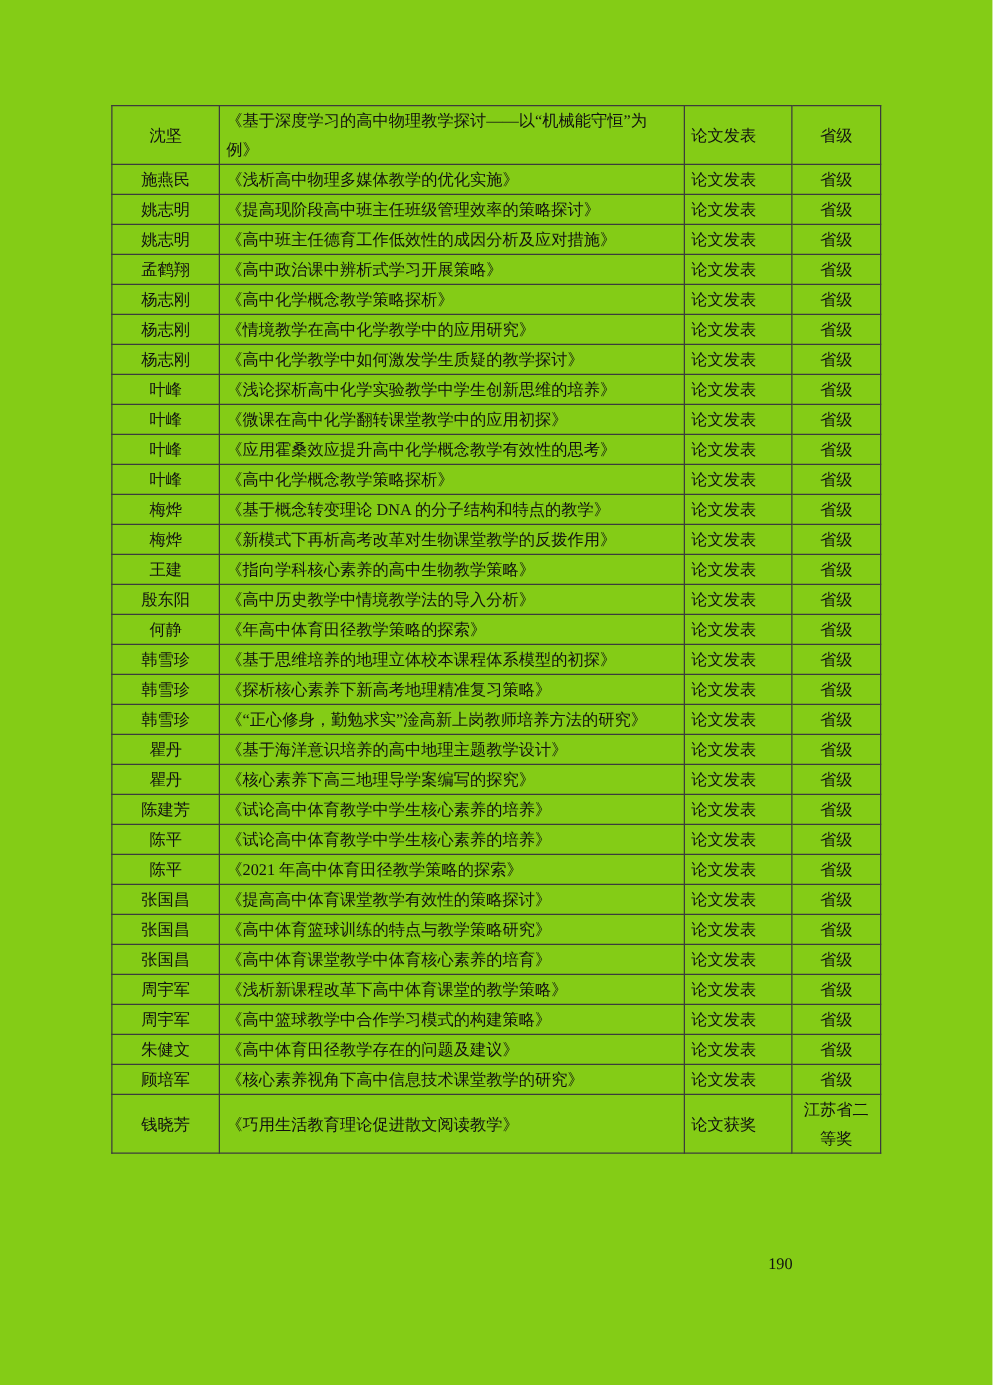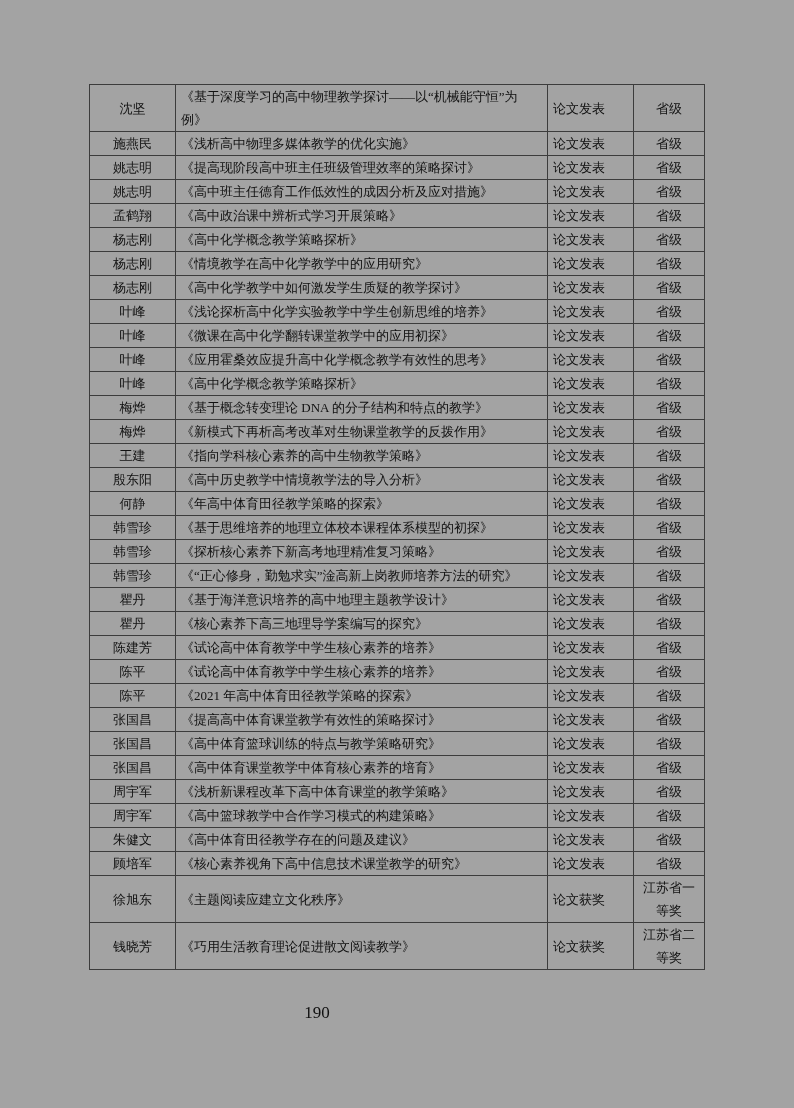--- a/index.html
+++ b/index.html
@@ -4,21 +4,21 @@
 <style>
   html, body {
     margin: 0;
     padding: 0;
     background: #ffffff;
   }
   .page {
     position: relative;
     width: 794px;
     height: 1108px;
-    background: #a3a3a3;
+    background: #84cc16;
     color: #111111;
     font-family: "Liberation Serif", "DejaVu Serif", serif;
     overflow: hidden;
   }
   table.pub-table {
     position: absolute;
     left: 89px;
     top: 84px;
     width: 615px;
     border-collapse: collapse;
@@ -34,22 +34,22 @@
   }
   td.c-name  { text-align: center; }
   td.c-title { text-align: left; }
   td.c-type  { text-align: left; }
   td.c-level { text-align: center; }
   .page-number {
     position: absolute;
     top: 1003px;
     left: 0;
     width: 634px;
-    text-align: center;
-    font-size: 17px;
+    text-align: right;
+    font-size: 13px;
     color: #111111;
   }
 </style>
 </head>
 <body>
 
 <div class="page">
 
   <table class="pub-table">
     <colgroup>
@@ -276,26 +276,20 @@
     <td class="c-level">省级</td>
   </tr>
 
   <tr>
     <td class="c-name">顾培军</td>
     <td class="c-title">《核心素养视角下高中信息技术课堂教学的研究》</td>
     <td class="c-type">论文发表</td>
     <td class="c-level">省级</td>
   </tr>
 
-  <tr>
-    <td class="c-name">徐旭东</td>
-    <td class="c-title">《主题阅读应建立文化秩序》</td>
-    <td class="c-type">论文获奖</td>
-    <td class="c-level">江苏省一等奖</td>
-  </tr>
 
   <tr>
     <td class="c-name">钱晓芳</td>
     <td class="c-title">《巧用生活教育理论促进散文阅读教学》</td>
     <td class="c-type">论文获奖</td>
     <td class="c-level">江苏省二等奖</td>
   </tr>
 </tbody>
   </table>
 

